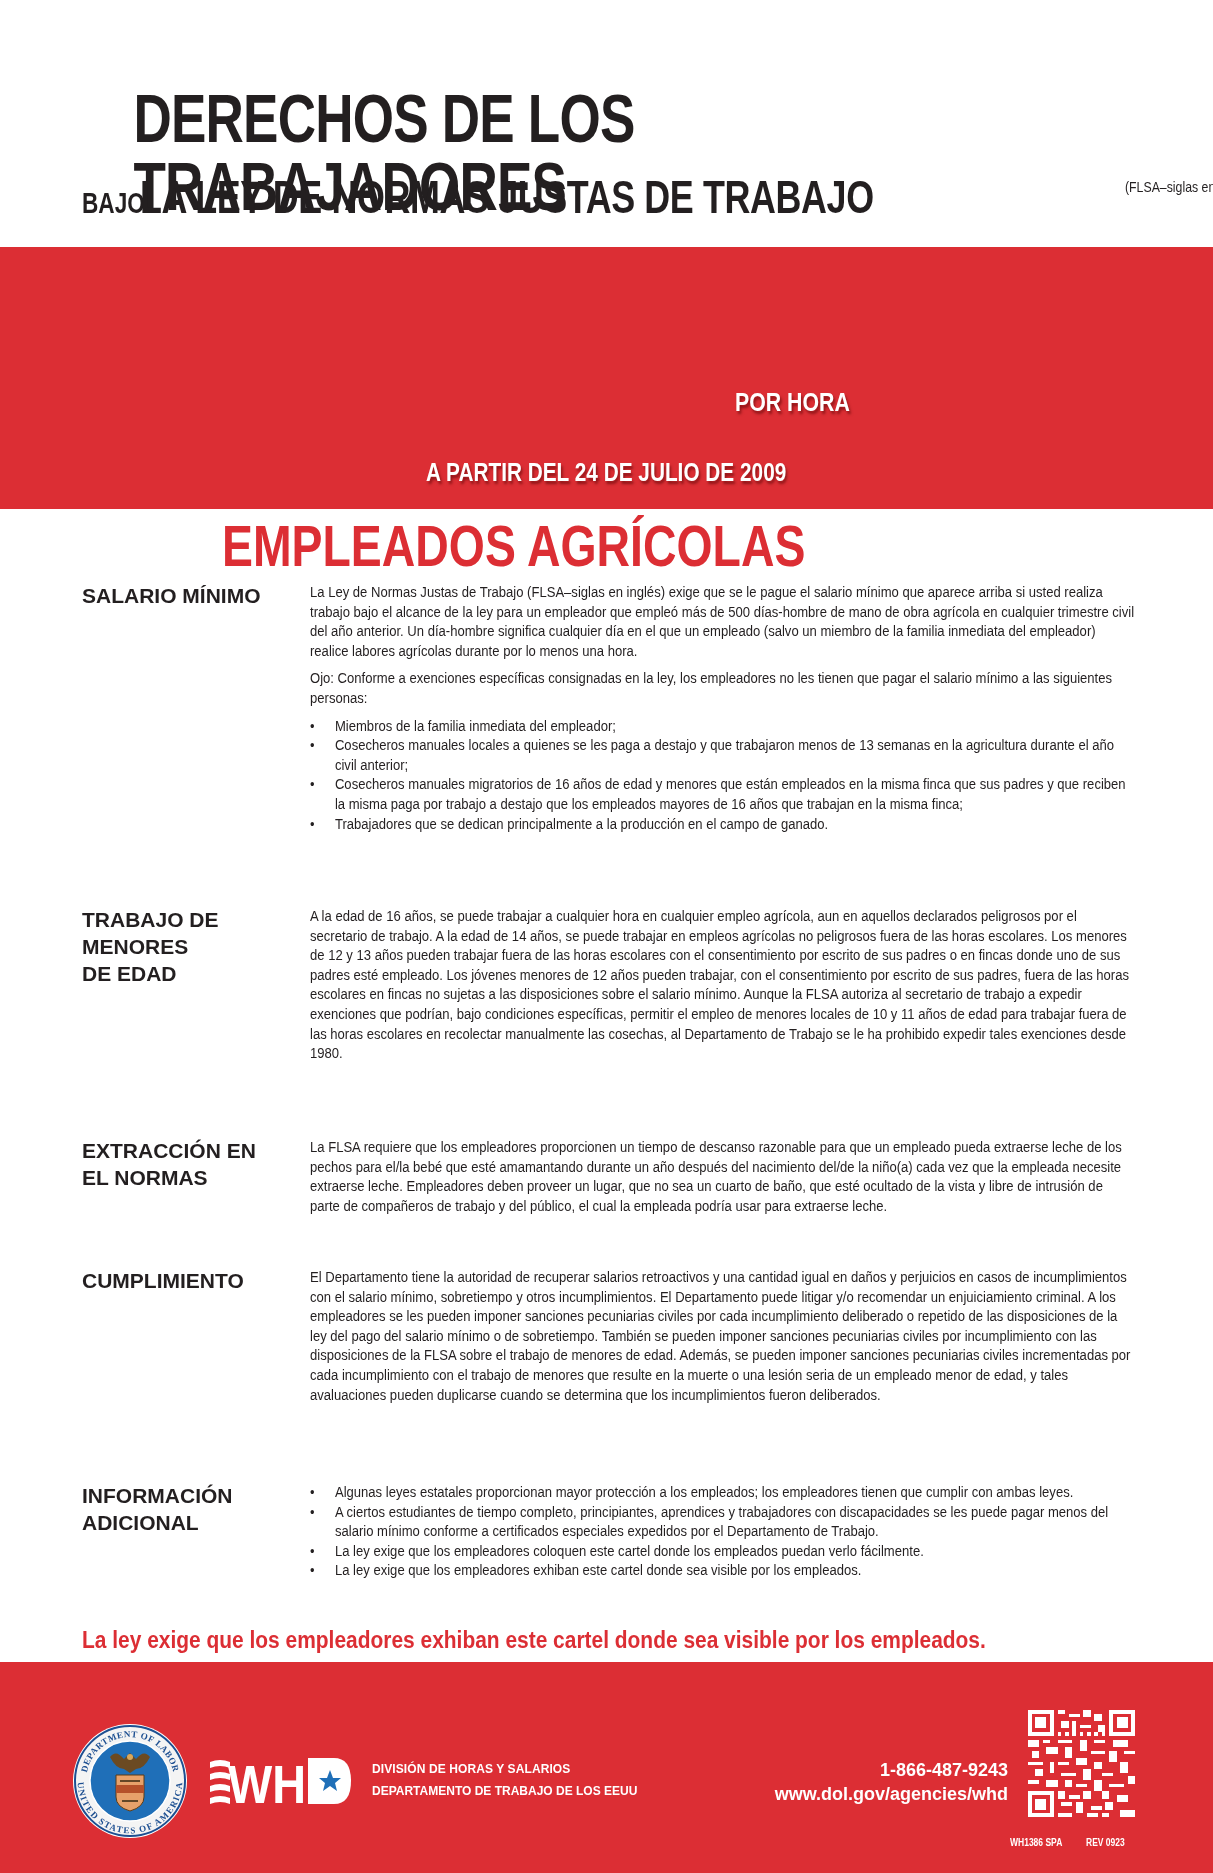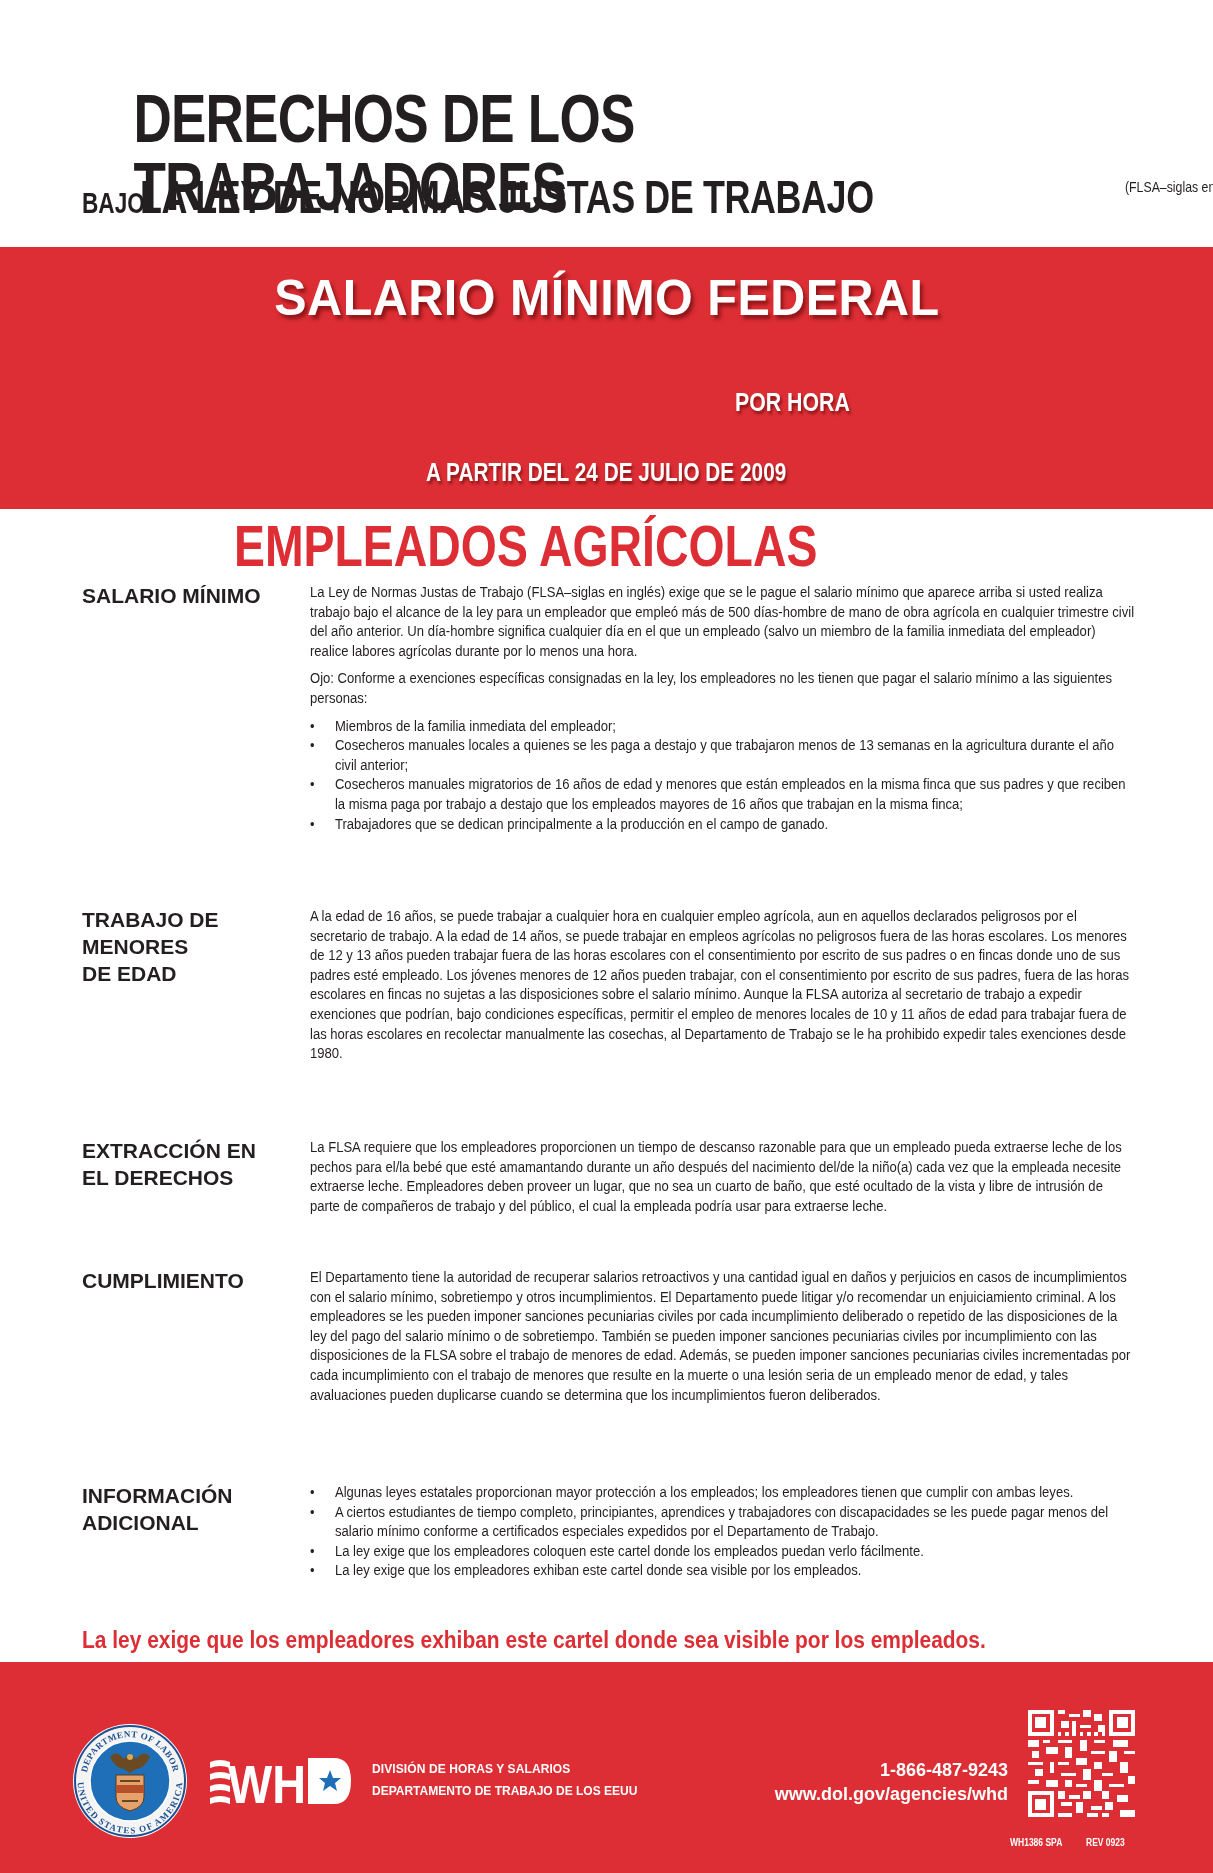--- a/index.html
+++ b/index.html
@@ -24,21 +24,21 @@
          text-shadow: 4px 5px 5px rgba(80,0,0,0.55); letter-spacing: -4px; line-height: 1.2; }
   .band .price span { display:inline-block; transform: scaleX(0.82); transform-origin: left center; }
   .band .porhora { position: absolute; left: 735px; top: 140px; color:#fff; font-weight:700; font-size: 26px;
          text-shadow: 2px 3px 3px rgba(80,0,0,0.55); }
   .band .porhora span { display:inline-block; transform: scaleX(0.82); transform-origin: left center; }
   .band .date { position: absolute; left: 0; top: 210px; width: 1213px; text-align:center; color:#fff; font-weight:700; font-size: 26px;
          text-shadow: 2px 3px 3px rgba(80,0,0,0.55); }
   .band .date span { display:inline-block; transform: scaleX(0.80); }
 
   
-  .emp { position: absolute; left: 0; top: 514px; width: 1028px; text-align:center; color:#dc2e34; font-weight:700; font-size: 58px; line-height: 1.1; margin-left: 12px; }
+  .emp { position: absolute; left: 0; top: 514px; width: 1028px; text-align:center; color:#dc2e34; font-weight:700; font-size: 58px; line-height: 1.1; }
   .emp span { display:inline-block; transform: scaleX(0.80); }
 
   
   .section { position: absolute; left: 0; width: 1213px; }
   .sec-label { position: absolute; left: 82px; top: 0; font-weight: 700; font-size: 21px; line-height: 27px; color:#231f20; width: 200px; }
   .sec-body { position: absolute; left: 310px; top: 0; width: 825px; font-size: 15.2px; line-height: 19.6px; color:#231f20; }
   .sec-body p { margin: 0 0 8px 0; }
   .sec-body ul { margin: 0; padding: 0; list-style: none; }
   .sec-body li { position: relative; padding-left: 29px; margin: 0; }
   .sec-body li::before { content: "\2022"; position: absolute; left: 0; top: 0; font-size: 15px; }
@@ -65,21 +65,20 @@
 
 <div class="title1">
   <span>DERECHOS DE LOS TRABAJADORES</span>
 </div>
 <div class="title2">
   <span class="bajo">BAJO</span><span class="ley">LA LEY DE NORMAS JUSTAS DE TRABAJO</span>
   <span class="flsa">(FLSA–siglas en inglés)</span>
 </div>
 
 <div class="band">
-  <div class="smf"><span>SALARIO MÍNIMO FEDERAL</span></div>
   <div class="porhora"><span>POR HORA</span></div>
   <div class="date"><span>A PARTIR DEL 24 DE JULIO DE 2009</span></div>
 </div>
 
 <div class="emp"><span>EMPLEADOS AGRÍCOLAS</span></div>
 
 <div class="section" style="top:582px;">
   <div class="sec-label">SALARIO MÍNIMO</div>
   <div class="sec-body">
     <div class="condtext">
@@ -104,21 +103,21 @@
   <div class="sec-body">
     <div class="condtext">
       <p>A la edad de 16 años, se puede trabajar a cualquier hora en cualquier empleo agrícola, aun en aquellos declarados peligrosos por el secretario de trabajo. A la edad de 14 años, se puede trabajar en empleos agrícolas no peligrosos fuera de las horas escolares. Los menores de 12 y 13 años pueden trabajar fuera de las horas escolares con el consentimiento por escrito de sus padres o en fincas donde uno de sus padres esté empleado. Los jóvenes menores de 12 años pueden trabajar, con el consentimiento por escrito de sus padres, fuera de las horas escolares en fincas no sujetas a las disposiciones sobre el salario mínimo. Aunque la FLSA autoriza al secretario de trabajo a expedir exenciones que podrían, bajo condiciones específicas, permitir el empleo de menores locales de 10 y 11 años de edad para trabajar fuera de las horas escolares en recolectar manualmente las cosechas, al Departamento de Trabajo se le ha prohibido expedir tales exenciones desde 1980.</p>
     </div>
   </div>
 </div>
 
 <div class="section" style="top:1137px;">
   <div class="sec-label">
     <div>EXTRACCIÓN EN</div>
-    <div>EL DERECHOS</div>
+    <div>EL NORMAS</div>
   </div>
   <div class="sec-body">
     <div class="condtext">
       <p>La FLSA requiere que los empleadores proporcionen un tiempo de descanso razonable para que un empleado pueda extraerse leche de los pechos para el/la bebé que esté amamantando durante un año después del nacimiento del/de la niño(a) cada vez que la empleada necesite extraerse leche. Empleadores deben proveer un lugar, que no sea un cuarto de baño, que esté ocultado de la vista y libre de intrusión de parte de compañeros de trabajo y del público, el cual la empleada podría usar para extraerse leche.</p>
     </div>
   </div>
 </div>
 
 <div class="section" style="top:1267px;">
   <div class="sec-label">CUMPLIMIENTO</div>

